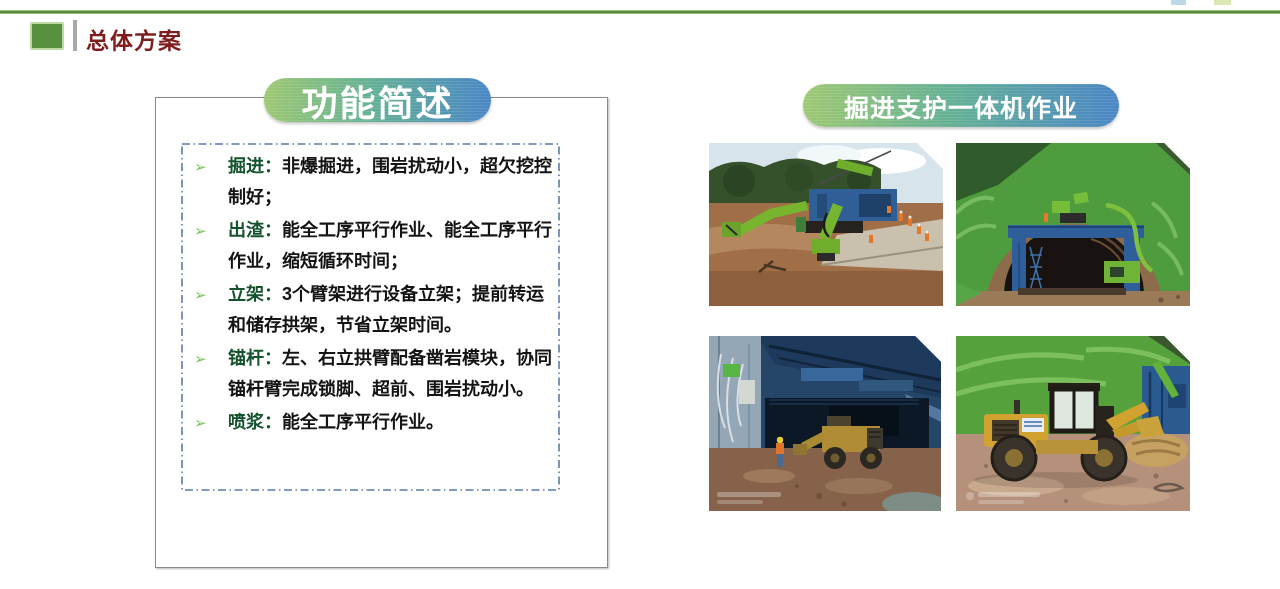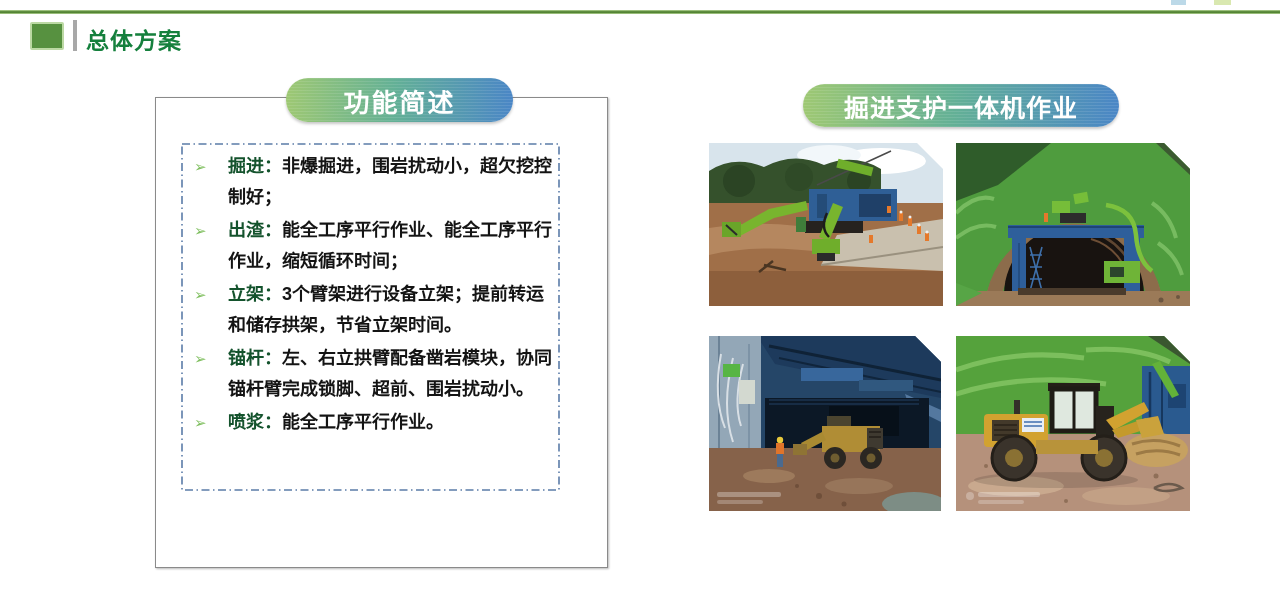--- a/index.html
+++ b/index.html
@@ -10,32 +10,32 @@
   
   .topline { position:absolute; left:0; top:10px; width:1280px; height:4px;
     background:linear-gradient(180deg,#b9d89a 0%,#4e7f2e 45%,#4e7f2e 60%,#b9d89a 100%); }
   .logo-remnant-a { position:absolute; top:0; left:1171px; width:15px; height:5px; background:#bcd9e8; }
   .logo-remnant-b { position:absolute; top:0; left:1214px; width:17px; height:5px; background:#d9e8b0; }
 
   
   .hdr-square { position:absolute; left:30px; top:22px; width:34px; height:28px;
     background:#579140; border:2px solid #bcd9a4; border-radius:2px; }
   .hdr-bar { position:absolute; left:73px; top:20px; width:4px; height:31px; background:#a8a8a8; }
-  .hdr-title { position:absolute; left:86px; top:22px; font-size:23px; font-weight:600; color:#15803d; letter-spacing:1px; }
+  .hdr-title { position:absolute; left:86px; top:22px; font-size:23px; font-weight:600; color:#7f1d1d; letter-spacing:1px; }
 
   
   .fn-box { position:absolute; left:155px; top:97px; width:453px; height:471px;
     background:#fff; border:1px solid #8a8a8a; box-shadow:1px 1px 2px rgba(0,0,0,.28); }
   .pill { position:absolute; display:flex; align-items:center; justify-content:center;
     color:#fff; font-weight:bold; z-index:5;
     background:
       repeating-linear-gradient(180deg, rgba(255,255,255,.10) 0 1px, rgba(255,255,255,0) 1px 3px),
       linear-gradient(90deg,#9ec873 0%,#63b096 48%,#4a86c6 100%);
     border-radius:22px; box-shadow:0 2px 3px rgba(0,0,0,.22); }
-  .pill-left { left:286px; top:78px; width:227px; height:44px; font-size:26px; letter-spacing:2px; }
+  .pill-left { left:264px; top:78px; width:227px; height:44px; font-size:36px; letter-spacing:2px; }
   .pill-right { left:803px; top:84px; width:316px; height:43px; font-size:25px; letter-spacing:1px; }
 
   .dash-frame { position:absolute; left:181px; top:143px; width:379px; height:348px; }
   .dash-frame svg { position:absolute; inset:0; }
 
   .bullet-list { position:absolute; left:181px; top:151px; width:379px; z-index:3; }
   .bullet-item { position:relative; padding-left:47px; font-size:18px; line-height:31px;
     font-weight:bold; color:#141414; margin-bottom:2px; }
   .bullet-item .bullet { position:absolute; left:13px; top:0; color:#7fbf5f; font-size:15px; font-weight:normal; }
   .bullet-item .kw { color:#14532d; }

